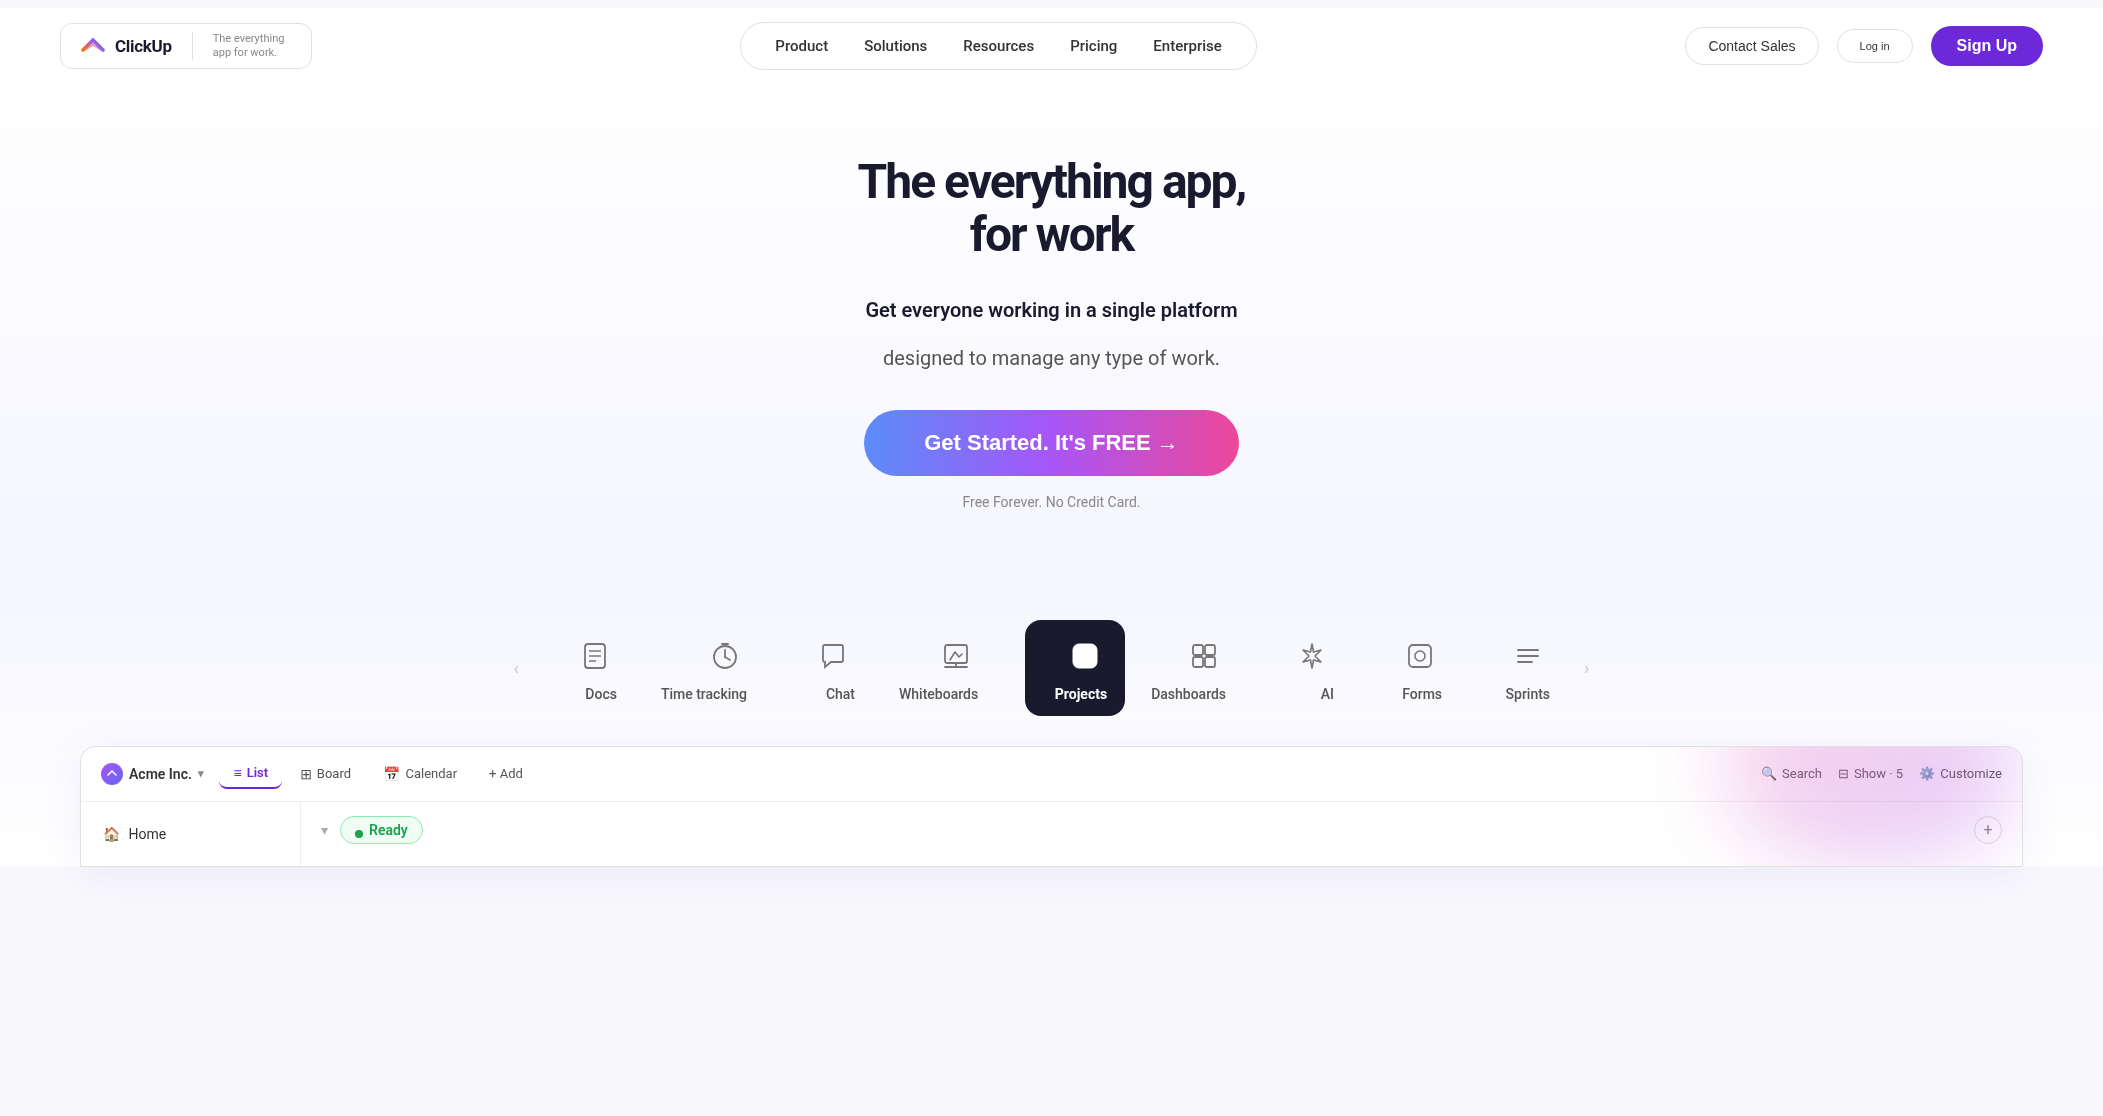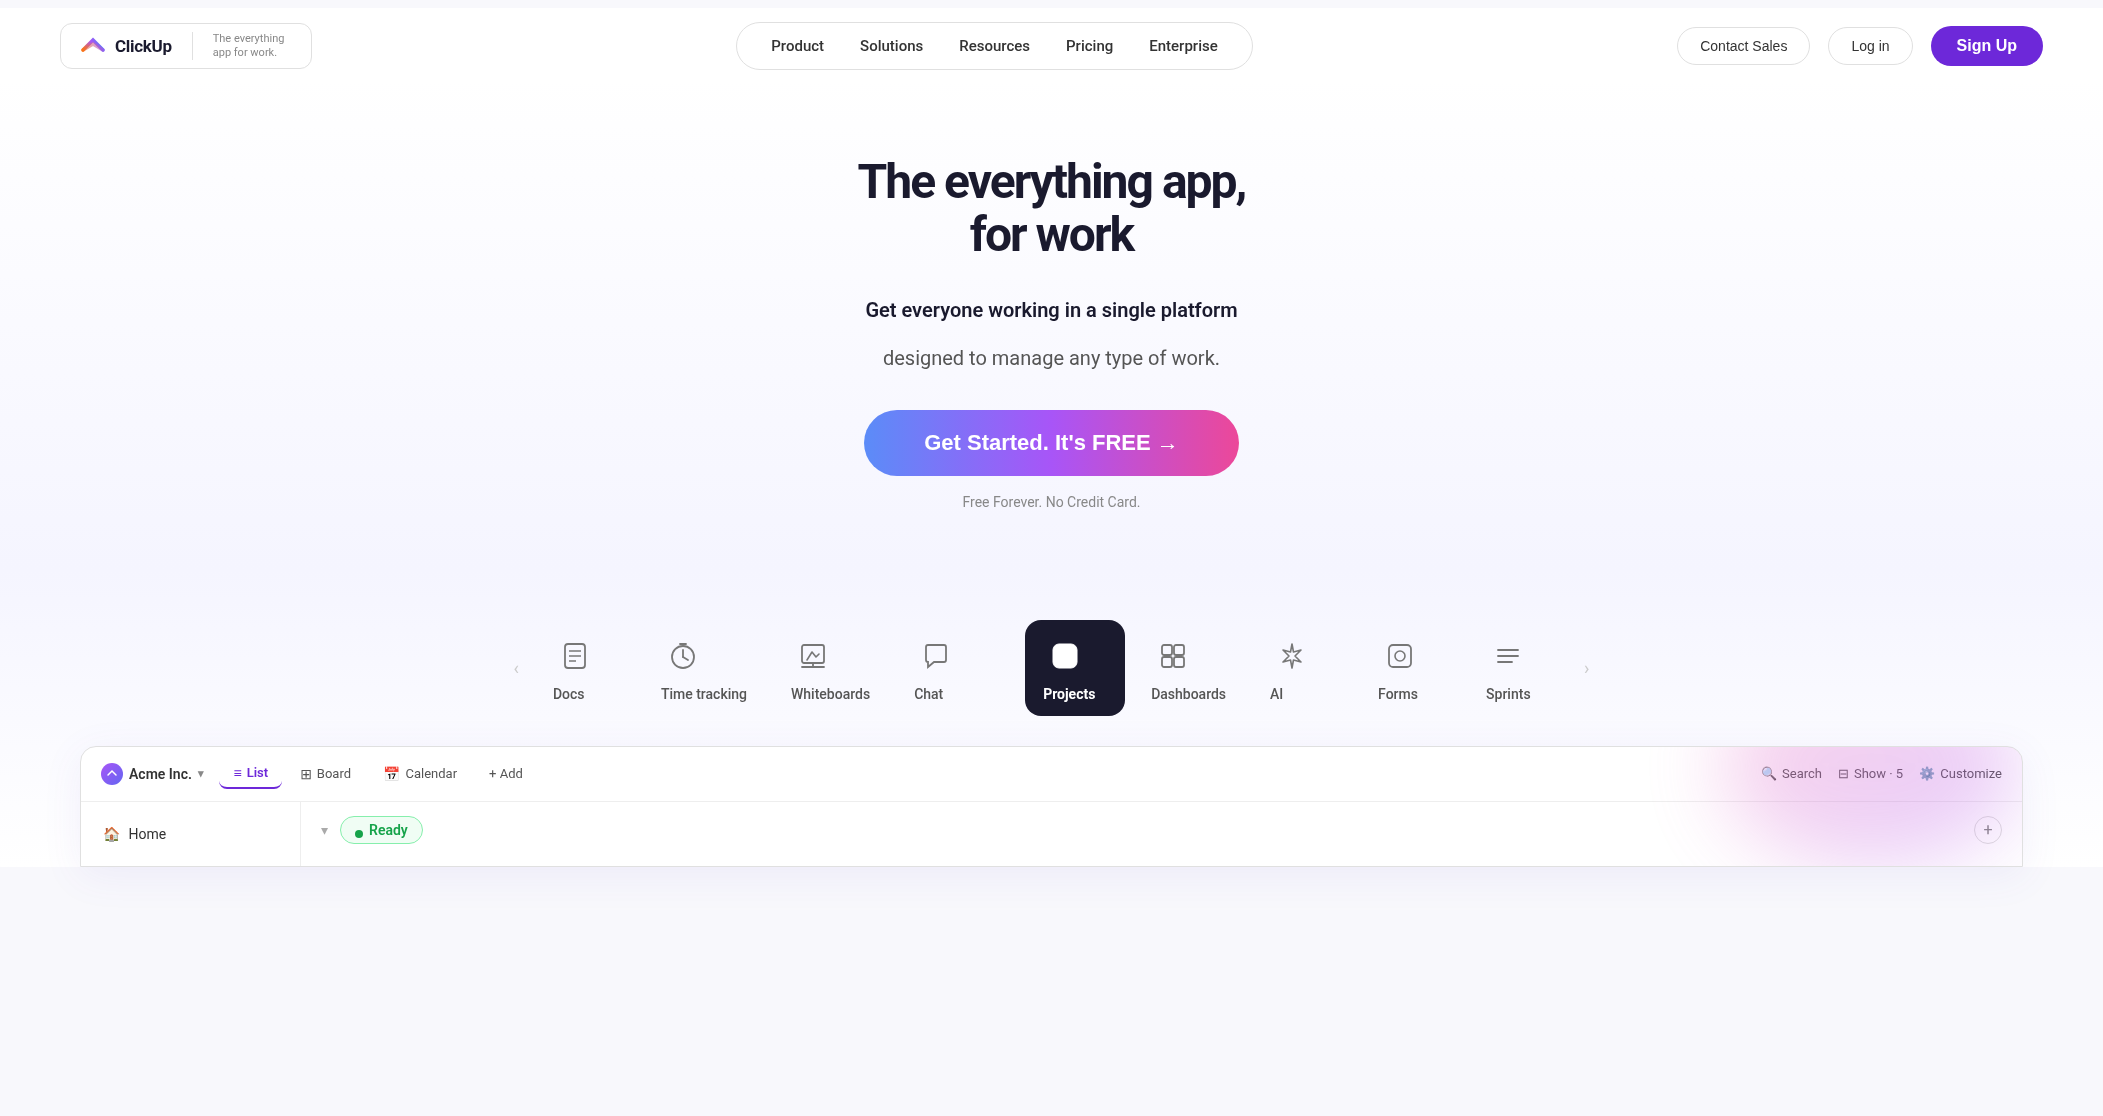--- a/index.html
+++ b/index.html
@@ -86,21 +86,21 @@
       font-size: 14px;
       font-weight: 500;
       color: #333;
       background: #fff;
       cursor: pointer;
     }
     .btn-login {
       border: 1.5px solid #e0e0e0;
       border-radius: 50px;
       padding: 10px 22px;
-      font-size: 14px;
+      font-size: 11px;
       font-weight: 500;
       color: #333;
       background: #fff;
       cursor: pointer;
     }
     .btn-signup {
       border: none;
       border-radius: 50px;
       padding: 11px 26px;
       font-size: 16px;
@@ -168,21 +168,21 @@
     .tab-arrow {
       font-size: 18px;
       color: #ccc;
       cursor: pointer;
       padding: 0 8px;
       user-select: none;
     }
     .feature-tab {
       display: flex;
       flex-direction: column;
-      align-items: flex-start;
+      align-items: flex-end;
       gap: 8px;
       padding: 14px 18px;
       border-radius: 16px;
       cursor: pointer;
       min-width: 100px;
     }
     .feature-tab.active {
       background: #1a1a2e;
       margin-left: 21px;
     }
@@ -436,36 +436,36 @@
             <line x1="16" y1="17" x2="21" y2="20" stroke="#777" stroke-width="1.8" stroke-linecap="round"></line>
             <line x1="13" y1="4" x2="19" y2="4" stroke="#777" stroke-width="1.8" stroke-linecap="round"></line>
           </svg>
       </div>
       <span class="tab-label">Time tracking</span>
     </div>
 
     <div class="feature-tab">
       <div class="tab-icon">
         <svg class="tab-icon-svg" viewBox="0 0 32 32" fill="none">
+            <path d="M6 7 Q6 5 8 5 L24 5 Q26 5 26 7 L26 20 Q26 22 24 22 L14 22 L8 27 L8 22 Q6 22 6 20 Z" stroke="#777" stroke-width="1.8" fill="none"></path>
+          </svg>
+      </div>
+      <span class="tab-label">Chat</span>
+    </div>
+
+    <div class="feature-tab">
+      <div class="tab-icon">
+        <svg class="tab-icon-svg" viewBox="0 0 32 32" fill="none">
             <rect x="5" y="5" width="22" height="18" rx="2" stroke="#777" stroke-width="1.8"></rect>
             <path d="M10 20 L15 12 L19 17 L22 14" stroke="#777" stroke-width="1.6" stroke-linecap="round" stroke-linejoin="round" fill="none"></path>
             <line x1="5" y1="27" x2="27" y2="27" stroke="#777" stroke-width="1.8" stroke-linecap="round"></line>
             <line x1="16" y1="23" x2="16" y2="27" stroke="#777" stroke-width="1.8" stroke-linecap="round"></line>
           </svg>
       </div>
       <span class="tab-label">Whiteboards</span>
-    </div>
-
-    <div class="feature-tab">
-      <div class="tab-icon">
-        <svg class="tab-icon-svg" viewBox="0 0 32 32" fill="none">
-            <path d="M6 7 Q6 5 8 5 L24 5 Q26 5 26 7 L26 20 Q26 22 24 22 L14 22 L8 27 L8 22 Q6 22 6 20 Z" stroke="#777" stroke-width="1.8" fill="none"></path>
-          </svg>
-      </div>
-      <span class="tab-label">Chat</span>
     </div>
 
     <div class="feature-tab active">
       <div class="tab-icon">
         <svg class="tab-icon-svg" viewBox="0 0 32 32" fill="none">
             <rect x="4" y="4" width="24" height="24" rx="6" fill="white" stroke="white"></rect>
             <path d="M10 16 L14 20 L22 12" stroke="white" stroke-width="2.5" stroke-linecap="round" stroke-linejoin="round"></path>
           </svg>
       </div>
       <span class="tab-label">Projects</span>

